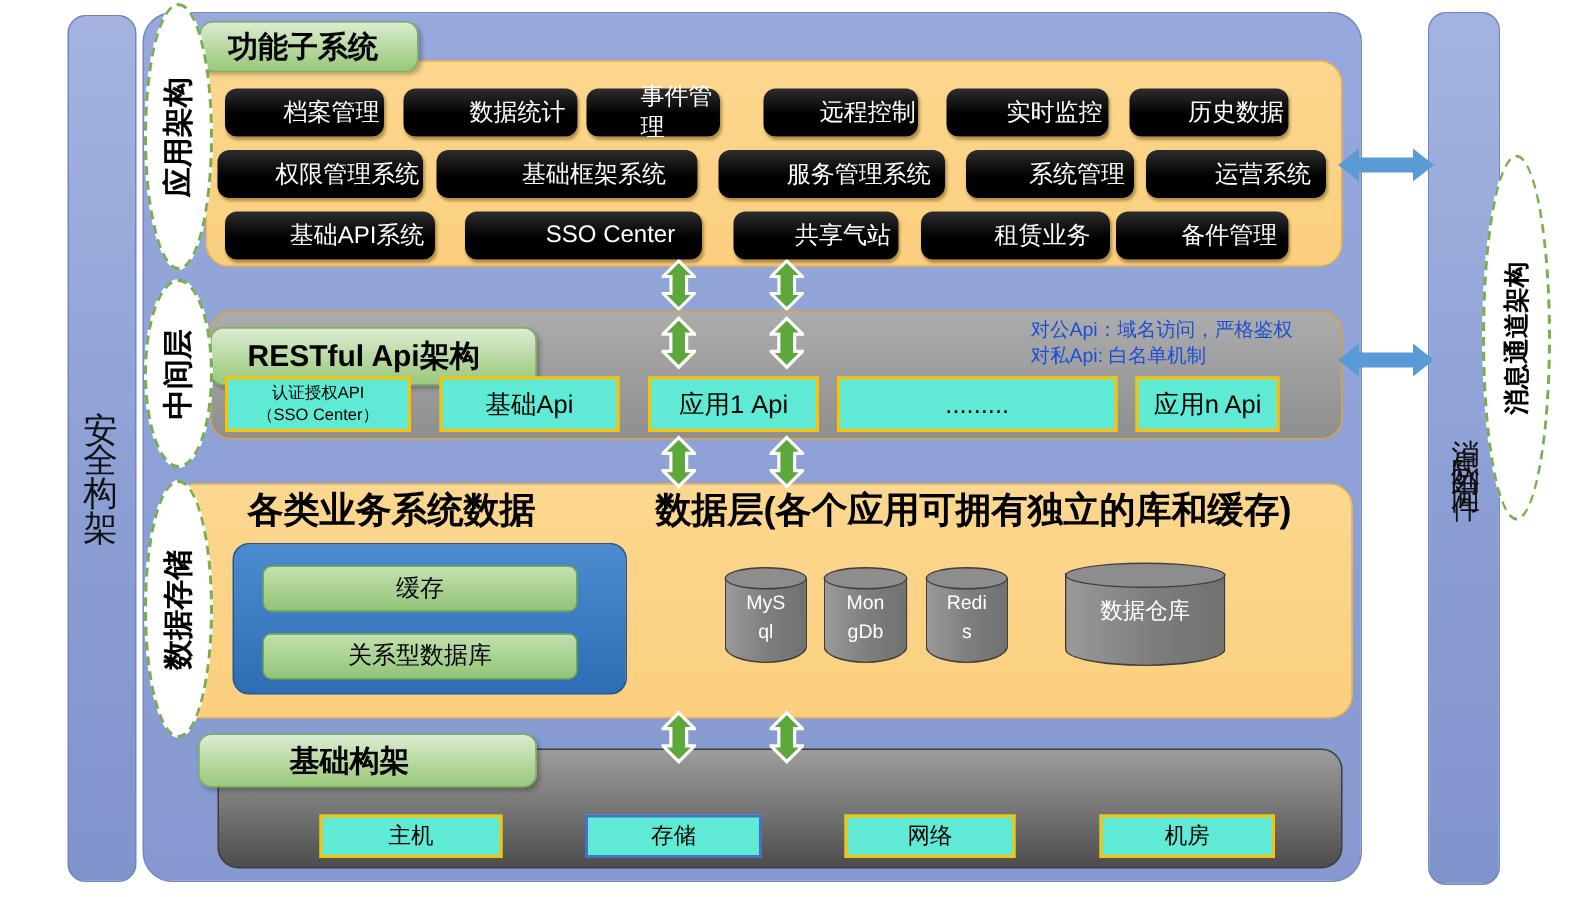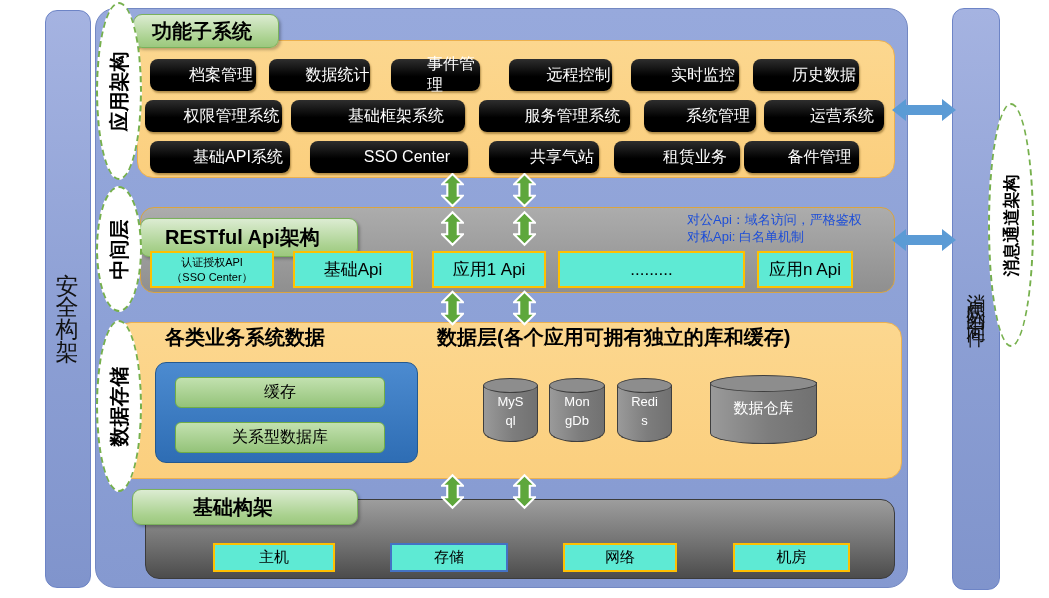--- a/index.html
+++ b/index.html
@@ -61,21 +61,21 @@
     font-size:16px; z-index:4; box-shadow:1px 2px 2px rgba(90,60,0,.45);padding-left:36px; }
 
   
   .wb { position:absolute; background:#5eead4; border:2px solid #ffc000; display:flex;
     align-items:center; justify-content:center; font-size:17px; color:#000; z-index:4;
     text-align:center; }
   .api-note { position:absolute; left:687px; top:211px; font-size:13px; line-height:17px;
     color:#1d4ed8; z-index:4; }
 
   
-  .dtitle { position:absolute; font-size:20px; font-weight:bold; color:#000; z-index:4; }
+  .dtitle { position:absolute; font-size:24px; font-weight:bold; color:#000; z-index:4; }
   #blue-box { position:absolute; left:155px; top:362px; width:263px; height:101px;
     background:linear-gradient(180deg,#4c8bd0,#2e6db4); border:1px solid #24598f;
     border-radius:11px; z-index:3; }
   .gbar { position:absolute; left:175px; width:210px; height:31px;
     background:linear-gradient(180deg,#c2e1af,#94c379); border:1px solid #70ad47;
     border-radius:6px; display:flex; align-items:center; justify-content:center;
     font-size:16px; z-index:4; }
 
   .cyl { position:absolute; z-index:4; }
   .cyl .cbody { position:absolute; left:0; right:0; top:7px; bottom:0;
@@ -105,21 +105,21 @@
     <div class="vtext">安全构架</div>
   </div>
   <div class="vbar" id="right-bar">
     <div class="vtext">消息队列中间件</div>
   </div>
 
   <div class="orange" id="panel-app"></div>
   <div class="gtitle" id="t-func">功能子系统</div>
 
   <div class="bb" style="left:150px;top:59px;width:106px">档案管理</div>
-  <div class="bb" style="left:269px;top:59px;width:101px">数据统计</div>
+  <div class="bb" style="left:269px;top:59px;width:116px">数据统计</div>
   <div class="bb" style="left:391px;top:59px;width:89px">事件管理</div>
   <div class="bb" style="left:509px;top:59px;width:103px">远程控制</div>
   <div class="bb" style="left:631px;top:59px;width:108px">实时监控</div>
   <div class="bb" style="left:753px;top:59px;width:106px">历史数据</div>
 
   <div class="bb" style="left:145px;top:100px;width:137px">权限管理系统</div>
   <div class="bb" style="left:291px;top:100px;width:174px">基础框架系统</div>
   <div class="bb" style="left:479px;top:100px;width:151px">服务管理系统</div>
   <div class="bb" style="left:644px;top:100px;width:112px">系统管理</div>
   <div class="bb" style="left:764px;top:100px;width:120px">运营系统</div>

